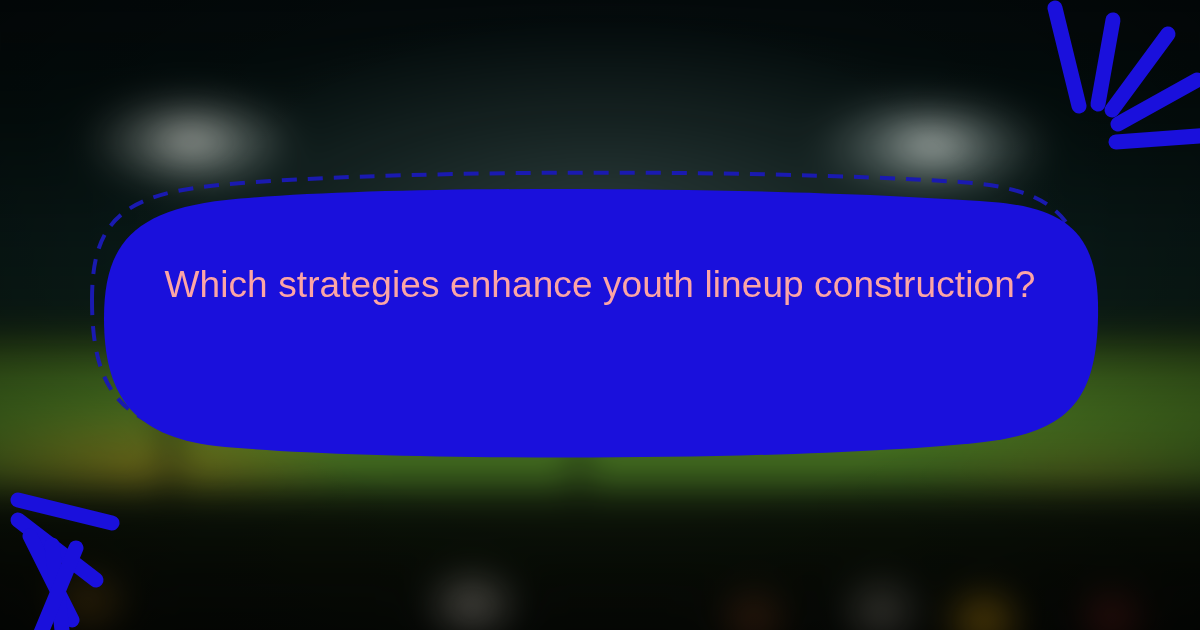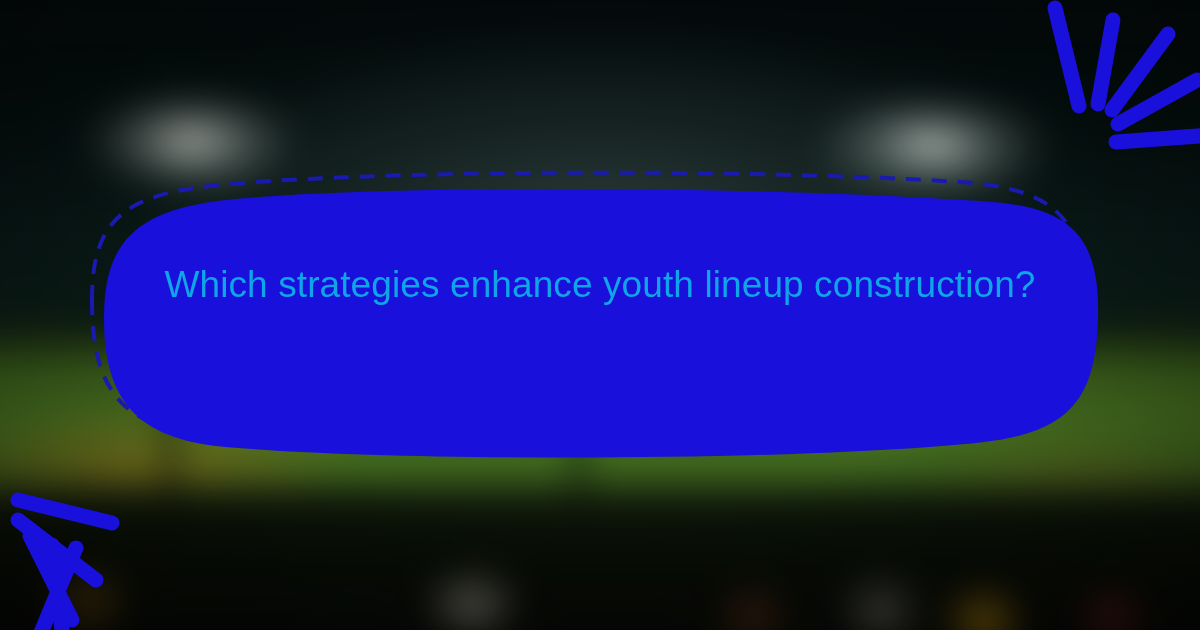--- a/index.html
+++ b/index.html
@@ -92,21 +92,21 @@
     top: 0;
   }
 
   
   .headline {
     position: absolute;
     left: 160px;
     top: 258px;
     width: 880px;
     text-align: center;
-    color: #0ea5e9;
+    color: #fca5a5;
     font-size: 37px;
     line-height: 1.48;
     font-weight: 400;
     letter-spacing: 0.1px;
     white-space: pre-line;
   }
 </style>
 </head>
 <body>
 

